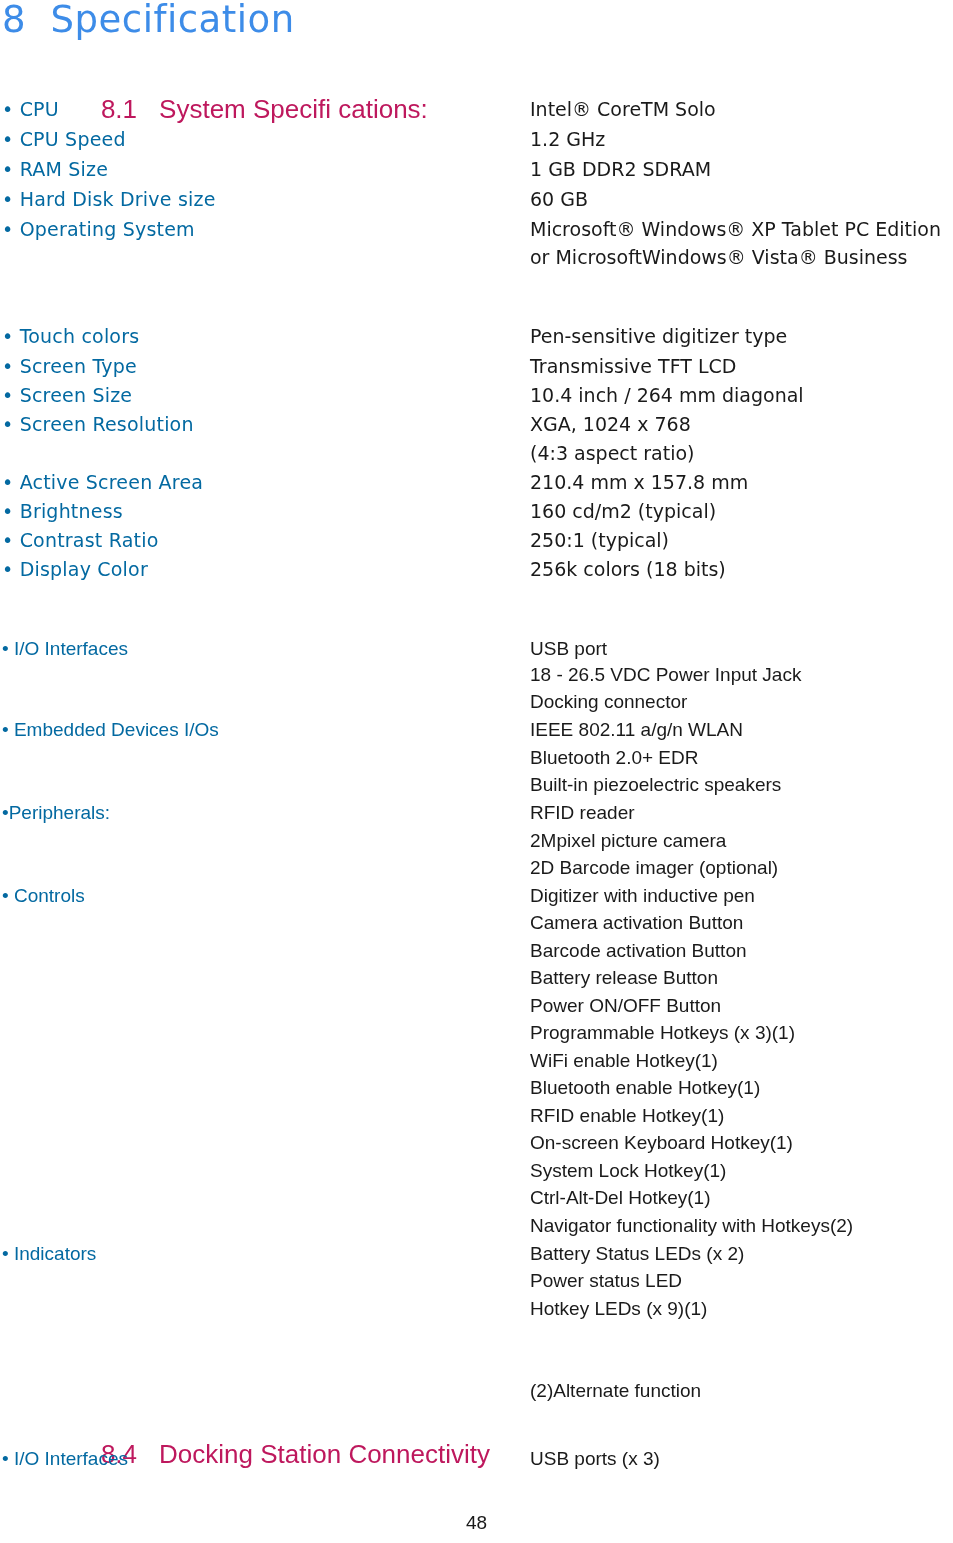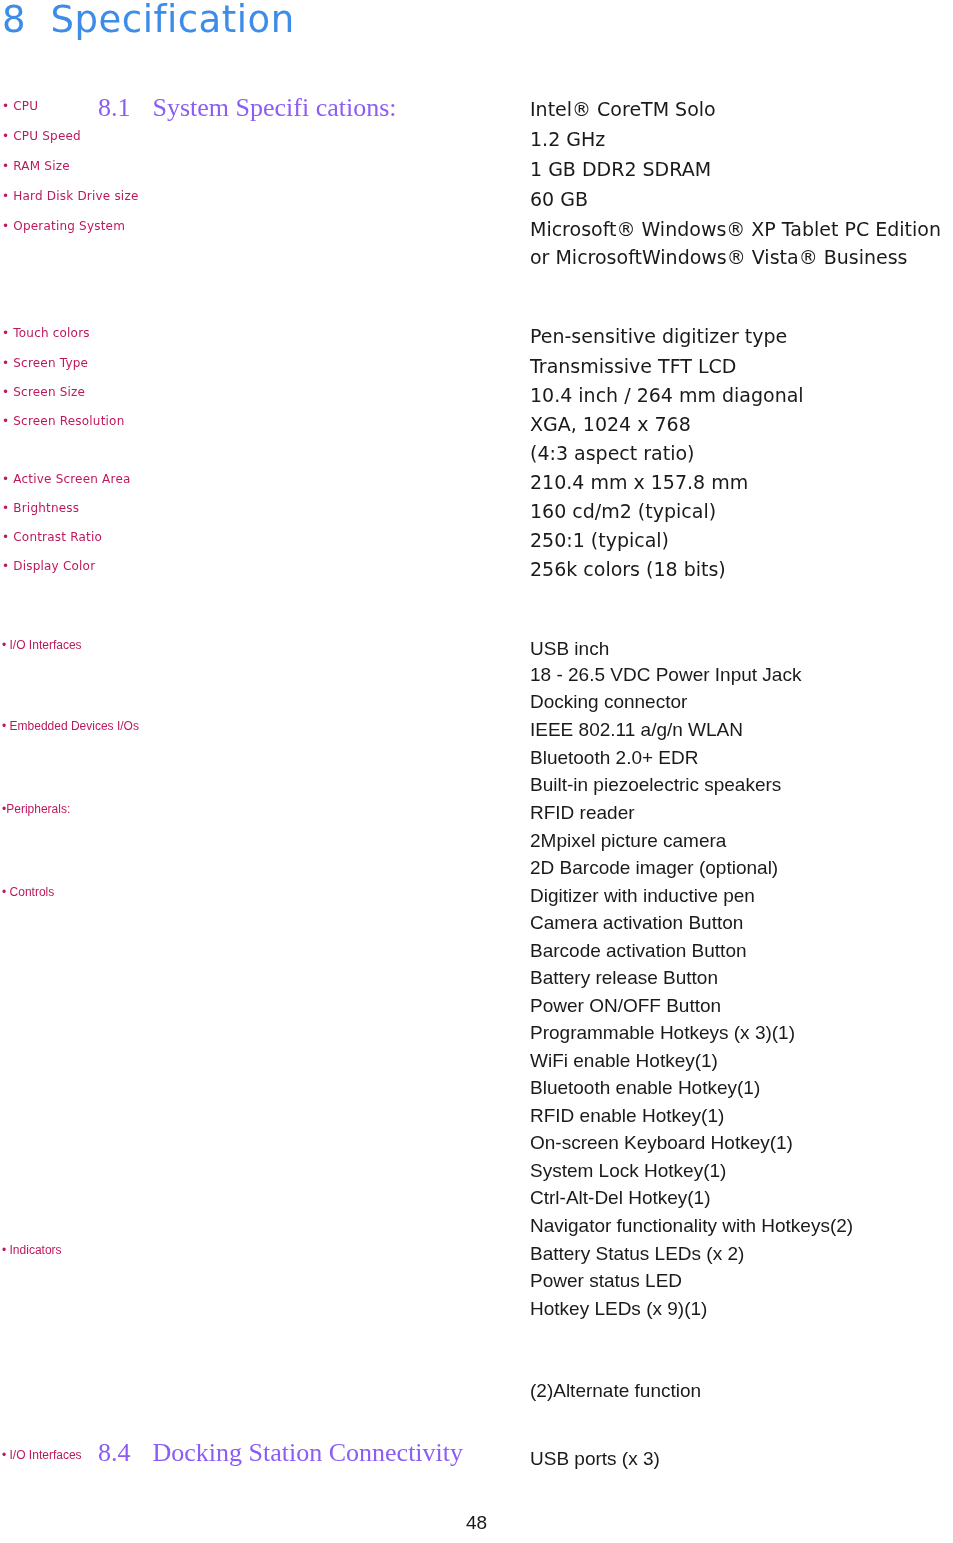--- a/index.html
+++ b/index.html
@@ -31,33 +31,33 @@
     font-size: 37px;
     color: #3d8ce8;
     letter-spacing: 0.5px;
     white-space: pre;
   }
 
   
   .section-heading {
     position: absolute;
     left: 72px;
-    font-family: Liberation Serif, serif;
+    font-family: Liberation Sans, sans-serif;
     font-size: 26px;
-    color: #8b5cf6;
+    color: #be185d;
     white-space: pre;
   }
   .section-heading .num { margin-right: 22px; }
 
   
   .label {
     position: absolute;
     left: 2px;
-    font-size: 12px;
-    color: #be185d;
+    font-size: 19px;
+    color: #0369a1;
     white-space: pre;
     line-height: 1;
   }
   .label.wide  { font-family: "DejaVu Sans", sans-serif; letter-spacing: 0.2px; }
   .label.narrow{ font-family: "Liberation Sans", sans-serif; letter-spacing: 0px; }
 
   
   .value {
     position: absolute;
     left: 530px;
@@ -129,21 +129,21 @@
   <div class="value wide" style="top:502px">160 cd/m2 (typical)</div>
 
   <div class="label wide" style="top:531px">• Contrast Ratio</div>
   <div class="value wide" style="top:531px">250:1 (typical)</div>
 
   <div class="label wide" style="top:560px">• Display Color</div>
   <div class="value wide" style="top:560px">256k colors (18 bits)</div>
 
 
   <div class="label narrow" style="top:639px">• I/O Interfaces</div>
-  <div class="value narrow" style="top:639px">USB inch</div>
+  <div class="value narrow" style="top:639px">USB port</div>
   <div class="value narrow" style="top:665px">18 - 26.5 VDC Power Input Jack</div>
   <div class="value narrow" style="top:692px">Docking connector</div>
 
   <div class="label narrow" style="top:720px">• Embedded Devices I/Os</div>
   <div class="value narrow" style="top:720px">IEEE 802.11 a/g/n WLAN</div>
   <div class="value narrow" style="top:748px">Bluetooth 2.0+ EDR</div>
   <div class="value narrow" style="top:775px">Built-in piezoelectric speakers</div>
 
   <div class="label narrow" style="top:803px">•Peripherals:</div>
   <div class="value narrow" style="top:803px">RFID reader</div>

